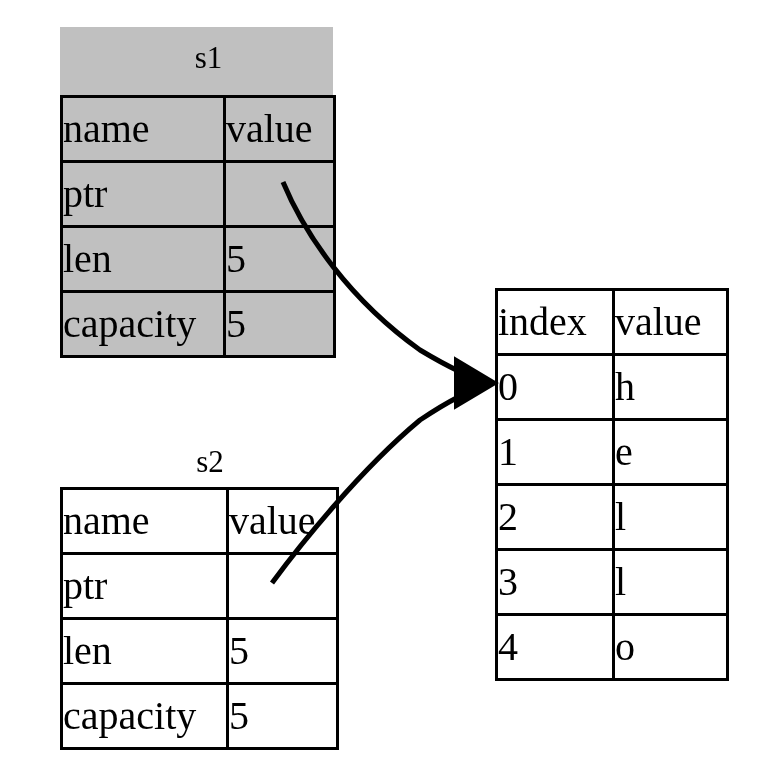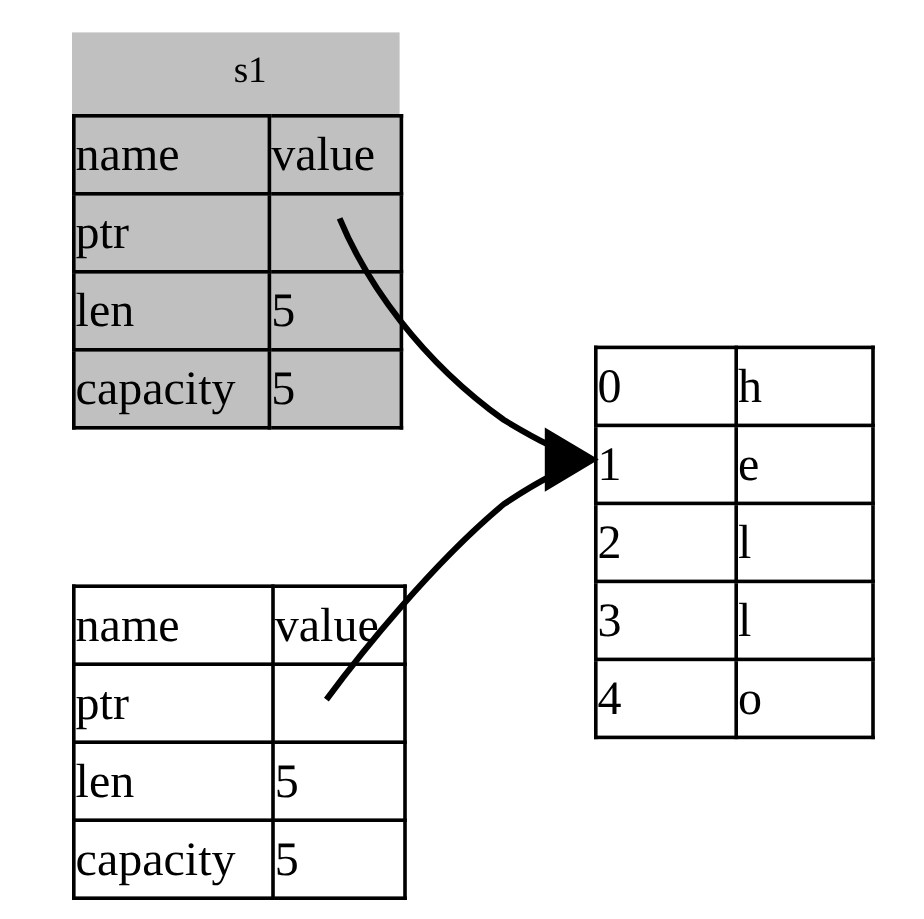--- a/index.html
+++ b/index.html
@@ -104,20 +104,21 @@
         <td>len</td>
         <td>5</td>
       </tr>
       <tr>
         <td>capacity</td>
         <td>5</td>
       </tr>
     </tbody>
   </table>
 
+  <div id="s2-title" class="struct-title" style="left:60px; top:446px; width:276px;">s2</div>
 
   <table class="tbl white" id="s2-table" style="left:60px; top:487px; width:276px;">
     <colgroup>
         <col style="width:166px">
         <col style="width:110px">
       </colgroup>
     <tbody>
       <tr>
         <td>name</td>
         <td>value</td>
@@ -136,20 +137,24 @@
       </tr>
     </tbody>
   </table>
 
   <table class="tbl array" id="array-table" style="left:495px; top:288px; width:231px;">
     <colgroup>
         <col style="width:117px">
         <col style="width:114px">
       </colgroup>
     <tbody>
+      <tr>
+        <td>index</td>
+        <td>value</td>
+      </tr>
       <tr>
         <td>0</td>
         <td>h</td>
       </tr>
       <tr>
         <td>1</td>
         <td>e</td>
       </tr>
       <tr>
         <td>2</td>

